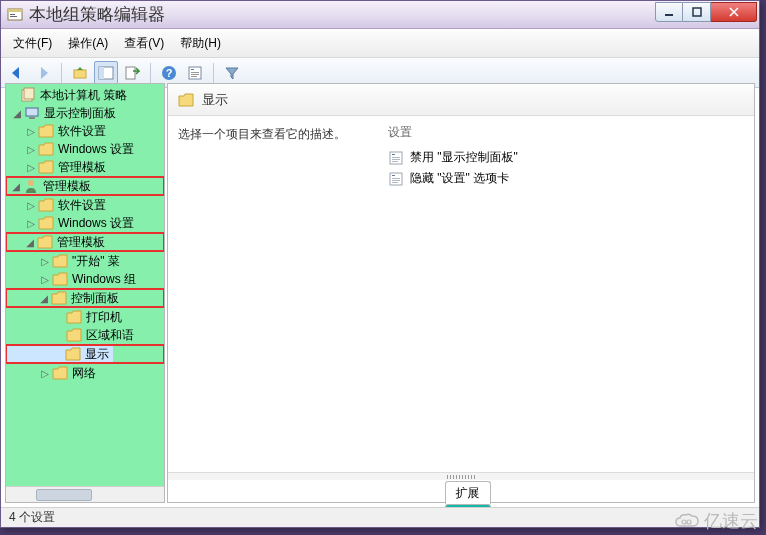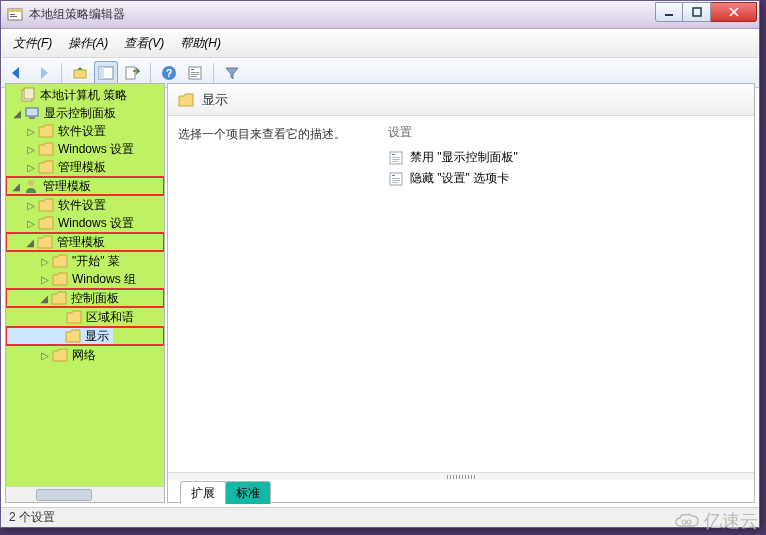--- a/index.html
+++ b/index.html
@@ -2,42 +2,42 @@
 <html><head>
 <meta charset="utf-8">
 <style>
   * { box-sizing: border-box; margin: 0; padding: 0; font-family: "Microsoft YaHei", "SimSun", Tahoma, sans-serif; }
   body { width: 766px; height: 535px; background: #4a3a6a; position: relative; overflow: hidden; }
 
   
   .window { position: absolute; left: 0; top: 0; width: 760px; height: 528px; background: #fff; border: 1px solid #6a5a8a; box-shadow: 2px 2px 8px rgba(0,0,0,0.4); }
   .titlebar { height: 28px; background: linear-gradient(to bottom, #f5f0fa 0%, #e6dff0 50%, #d4c8e6 100%); display: flex; align-items: center; padding: 0 2px 0 6px; border-bottom: 1px solid #b0a0c0; }
   .titlebar .app-icon { width: 16px; height: 16px; margin-right: 6px; }
-  .titlebar .title { font-size: 12px; color: #333; flex: 1; }
+  .titlebar .title { font-size: 17px; color: #333; flex: 1; }
   .win-btns { display: flex; margin-left: auto; height: 20px; margin-top:-6px;}
   .win-btn { width: 28px; height: 20px; display: flex; align-items: center; justify-content: center; font-size: 10px; border: 1px solid #8898b0; border-left:none; background: linear-gradient(to bottom,#f9fbfd,#d7e4f2); cursor:pointer;}
   .win-btn.min{border-left:1px solid #8898b0; border-bottom-left-radius:3px;}
   .win-btn.close { width: 46px; background: linear-gradient(to bottom,#f08080,#d43a2f); color:#fff; border-color:#a02820; border-bottom-right-radius:3px;}
   .win-btn svg{width:10px;height:10px;}
 
   
-  .menubar { height: 22px; background: linear-gradient(to bottom,#fdfdfd,#ececec); display: flex; align-items: center; padding: 14px 4px; font-size: 12px; border-bottom:1px solid #d8d8d8;font-style:italic;}
+  .menubar { height: 22px; background: linear-gradient(to bottom,#fdfdfd,#ececec); display: flex; align-items: center; padding: 14px 4px; font-size: 12px; border-bottom:1px solid #d8d8d8;}
   .menu-item { padding: 2px 8px; cursor: pointer; }
 
   
   .toolbar { height: 30px; background: linear-gradient(to bottom,#fafcfe,#e8eef6); border-bottom: 1px solid #c0cad8; display: flex; align-items: center; padding: 0 4px; gap:2px;}
   .tb-btn { width:24px; height:24px; display:flex; align-items:center; justify-content:center; border:1px solid transparent; border-radius:2px; cursor:pointer;}
   .tb-btn.disabled{opacity:0.4; cursor:default;}
   .tb-btn.pressed{border-color:#8aa6ce; background:#d6e5f5;}
   .tb-sep{width:1px;height:20px;background:#c0cad8;margin:0 4px;}
   .tb-btn svg{width:16px;height:16px;}
 
   
   .main { position:absolute; top:80px; left:0; right:0; bottom:22px; display:flex; }
-  .tree-pane { width:160px; border:1px solid #b8b8b8; margin:2px 0 2px 4px; background:#bef264; display:flex; flex-direction:column; }
+  .tree-pane { width:160px; border:1px solid #b8b8b8; margin:2px 0 2px 4px; background:#86efac; display:flex; flex-direction:column; }
   .tree-scroll{flex:1; overflow:hidden; position:relative;}
   .tree { font-size:12px; padding:2px 0; white-space:nowrap; }
   .tree-row { display:flex; align-items:center; height:18px; cursor:pointer; padding-right:4px;}
   .tree-row.selected{background:#cde6ff;}
   .tree-row .exp { width:14px; text-align:center; color:#666; font-size:10px; cursor:pointer; user-select:none;}
   .tree-row .exp.blank{visibility:hidden;}
   .folder-ico{width:16px;height:14px;margin-right:4px;flex-shrink:0;}
   .comp-ico{width:16px;height:16px;margin-right:4px;flex-shrink:0;}
   .user-ico{width:16px;height:16px;margin-right:4px;flex-shrink:0;}
   .hl-red{border:2px solid #e83030; margin:0 -1px; padding:0; display:flex; align-items:center; height:20px;}
@@ -49,21 +49,21 @@
   .details-head{height:32px; background:linear-gradient(to bottom,#fdfdfd,#f0f0f0); border-bottom:1px solid #dcdcdc; display:flex; align-items:center; padding:0 10px; font-size:13px; color:#333;}
   .details-head .folder-ico{margin-right:8px;}
   .details-body{flex:1; display:flex; font-size:12px; overflow:hidden;justify-content:flex-end;}
   .desc-col{width:210px; padding:10px 10px; color:#333;}
   .list-col{flex:1; padding:4px 0;}
   .col-header{color:#666; padding:4px 10px 6px; }
   .setting-row{display:flex; align-items:center; padding:2px 10px; gap:6px; cursor:pointer;}
   .setting-ico{width:16px;height:16px;flex-shrink:0;}
 
   
-  .tabs { height:22px; display:flex; align-items:flex-start; padding-left:12px; font-size:12px; border-top:1px solid #fff;}
+  .tabs { height:22px; display:flex; align-items:center; padding-left:12px; font-size:12px; border-top:1px solid #fff;flex-direction:column;}
   .splbar{height:8px;border-top:1px solid #dcdcdc; background:#f4f4f4; display:flex; align-items:center; justify-content:center; cursor:ns-resize;}
   .splbar .grip{width:28px;height:4px;background:repeating-linear-gradient(to right,#999 0 1px,transparent 1px 3px);}
   .tab { padding:3px 10px 2px; border:1px solid #b8b8b8; border-bottom:none; background:#14b8a6; margin-right:-1px; border-top-left-radius:3px; border-top-right-radius:3px; cursor:pointer;}
   .tab.active{background:#fff;}
 
   
   .hscroll{height:16px;background:#f0f0f0;border-top:1px solid #d0d0d0;display:flex;align-items:center;}
   .hscroll .thumb{height:12px;background:#cdd6e0;border:1px solid #a8b4c0;border-radius:2px;margin:0 2px;}
   .hscroll .tree-thumb{width:56px;margin-left:30px;}
 
@@ -282,20 +282,28 @@
                   </svg>
                   <span>控制面板</span>
                 </div>
         </div>
         <div class="tree-row">
                 <span class="ind" style="width:46px"></span>
                 <span class="exp blank">▷</span>
                 <svg class="folder-ico" viewBox="0 0 16 14">
                   <path d="M1 3 L6 3 L7 1 L15 1 L15 13 L1 13 Z" fill="#f6d97a" stroke="#c9a63a"></path>
                 </svg>
+                <span>打印机</span>
+              </div>
+        <div class="tree-row">
+                <span class="ind" style="width:46px"></span>
+                <span class="exp blank">▷</span>
+                <svg class="folder-ico" viewBox="0 0 16 14">
+                  <path d="M1 3 L6 3 L7 1 L15 1 L15 13 L1 13 Z" fill="#f6d97a" stroke="#c9a63a"></path>
+                </svg>
                 <span>区域和语</span>
               </div>
 
         <div class="hl-red">
           <div class="tree-row selected">
                   <span class="ind" style="width:44px"></span>
                   <span class="exp blank">▷</span>
                   <svg class="folder-ico" viewBox="0 0 16 14">
                     <path d="M1 3 L6 3 L7 1 L15 1 L15 13 L1 13 Z" fill="#f6d97a" stroke="#c9a63a"></path>
                   </svg>
@@ -357,21 +365,21 @@
           <div class="grip"></div>
         </div>
       <div class="tabs">
         <div class="tab active">扩展</div>
         <div class="tab">标准</div>
       </div>
     </div>
   </div>
 
   <div class="status">
-    <span>2 个设置</span>
+    <span>4 个设置</span>
   </div>
 </div>
 
 <div class="watermark">
   <svg class="wm-ico" viewBox="0 0 26 16">
       <path d="M7 13 Q2 13 2 9 Q2 5 6 5 Q7 1 12 2 Q15 0 18 3 Q24 3 24 8 Q24 13 19 13 Z" fill="none" stroke="#bababa" stroke-width="1.4"></path>
       <circle cx="10" cy="9" r="2" fill="none" stroke="#bababa" stroke-width="1.2"></circle>
       <circle cx="15" cy="9" r="2" fill="none" stroke="#bababa" stroke-width="1.2"></circle>
     </svg>
   <span>亿速云</span>

